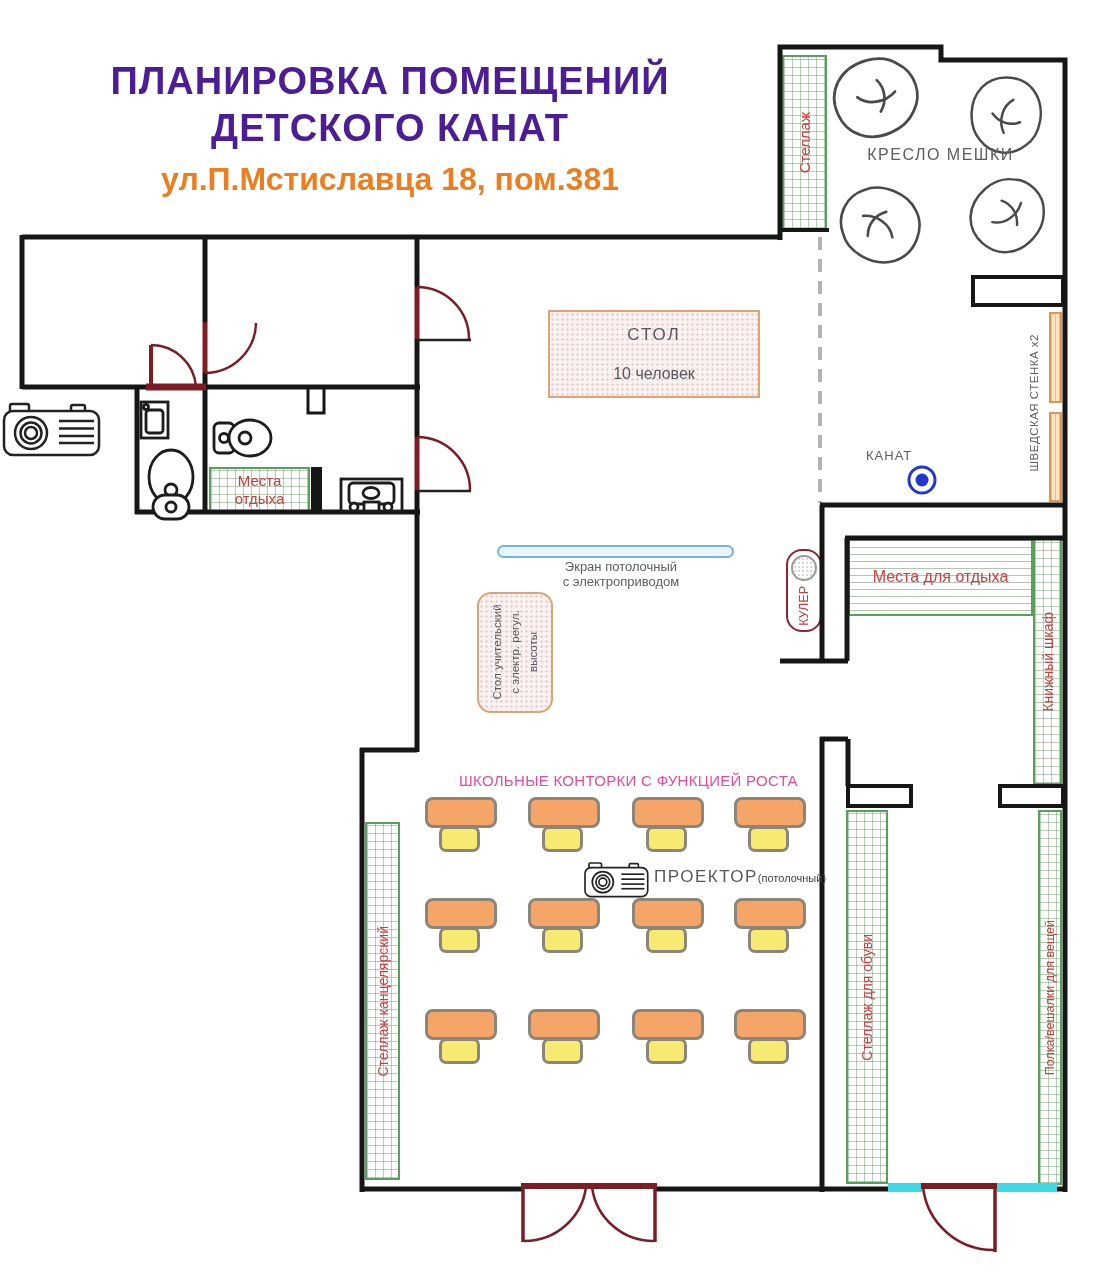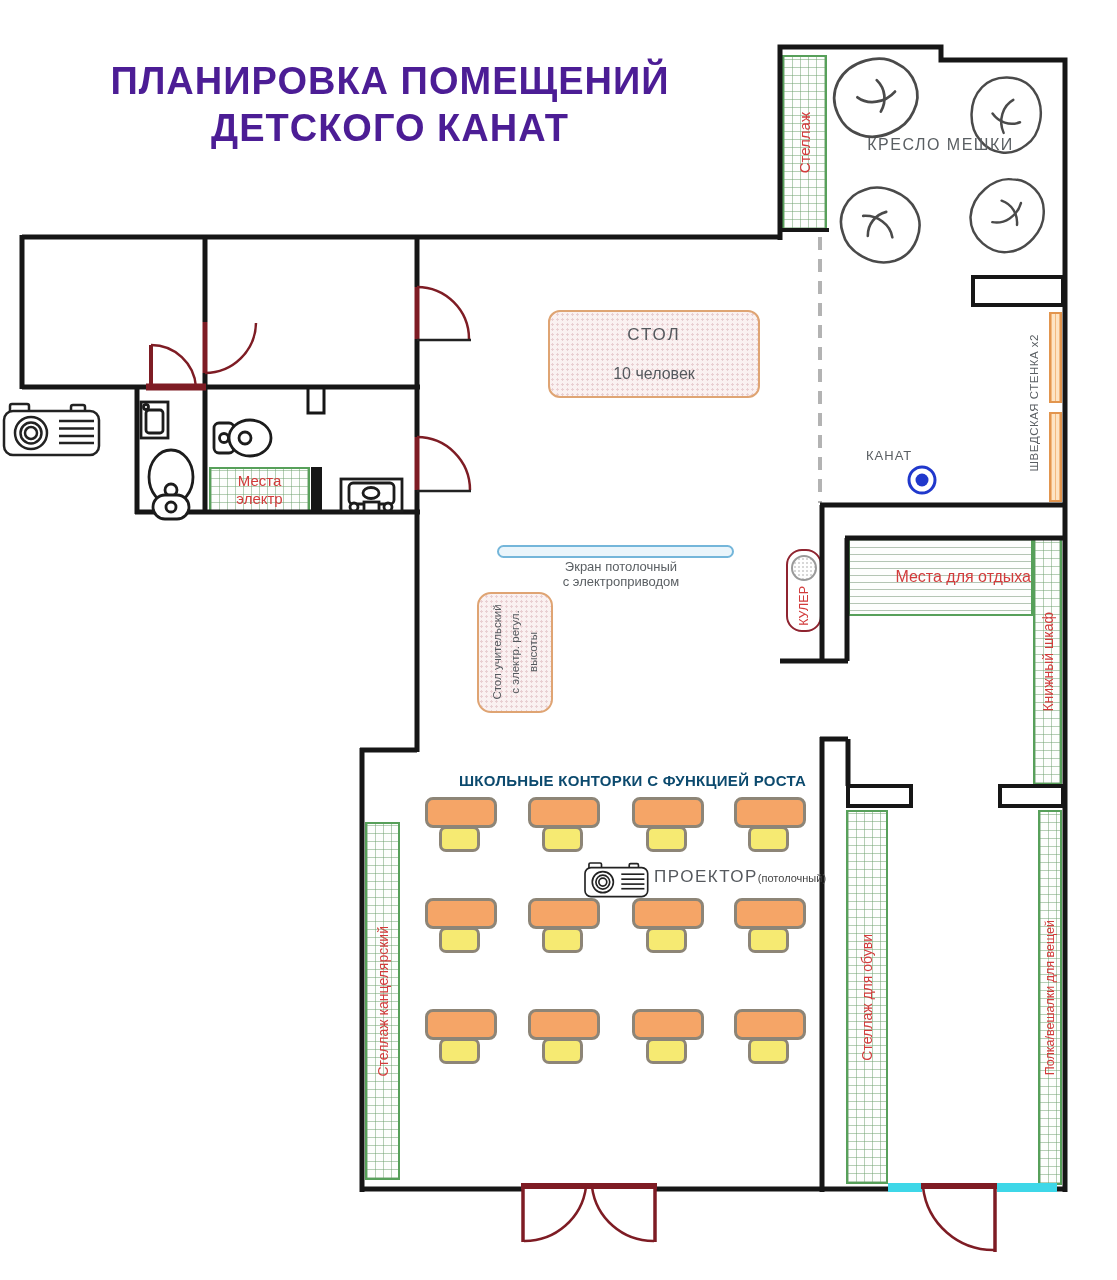--- a/index.html
+++ b/index.html
@@ -11,28 +11,28 @@
   .titlebox{position:absolute;left:40px;top:58px;width:700px;text-align:center;}
   .t-line{color:#4c1d95;font-weight:bold;font-size:38px;line-height:47px;letter-spacing:1px;}
   .t-addr{color:#ee7d1e;font-weight:bold;font-size:32px;line-height:40px;margin-top:7px;}
   
   .grid{border:2px solid #57a05a;background-color:#fdfefd;
     background-image:repeating-linear-gradient(0deg,rgba(110,160,110,.5) 0 1px,transparent 1px 8px),
                      repeating-linear-gradient(90deg,rgba(110,160,110,.5) 0 1px,transparent 1px 8px);
     display:flex;align-items:center;justify-content:center;}
   .stripes{border:2px solid #57a05a;background-color:#fdfefd;
     background-image:repeating-linear-gradient(180deg,rgba(120,150,120,.55) 0 1px,transparent 1px 7px);
-    display:flex;align-items:center;justify-content:flex-end;}
+    display:flex;align-items:center;justify-content:center;}
   .dots{background-color:#faf1f1;
     background-image:radial-gradient(#e9cfd2 1.1px,transparent 1.1px);background-size:5px 5px;}
   .vt{writing-mode:vertical-rl;transform:rotate(180deg);white-space:nowrap;}
   .red{color:#d23b3b;}
   .gray{color:#5a5f63;}
   
-  .bigtable{border:2.5px solid #dfa473;border-radius:12px;display:flex;flex-direction:column;
+  .bigtable{border:2.5px solid #dfa473;border-radius:0;display:flex;flex-direction:column;
             align-items:center;justify-content:center;}
   .bigtable .l1{font-size:17px;letter-spacing:2px;color:#55595e;}
   .bigtable .l2{font-size:16px;color:#55595e;margin-top:20px;}
   .teachdesk{border:2.5px solid #dfa473;border-radius:14px;}
   .teachtext{position:absolute;left:455px;top:614px;width:120px;height:76px;
              transform:rotate(-90deg);display:flex;flex-direction:column;align-items:center;
              justify-content:center;font-size:11.5px;line-height:18px;color:#55595e;text-align:center;}
   .screenbar{border:2px solid #74b6da;border-radius:8px;background:#eaf5fb;}
   .cooler{border:2.5px solid #8f2430;border-radius:16px;background:#fff;}
   .cooler-circle{border:2px solid #9a9a9a;border-radius:50%;
@@ -75,21 +75,21 @@
   </div>
 
   <div class="abs cooler" style="left:786px;top:549px;width:36px;height:83px;"></div>
   <div class="abs cooler-circle" style="left:791px;top:555px;width:26px;height:26px;"></div>
   <div class="abs" style="left:786px;top:583px;width:36px;height:46px;display:flex;align-items:center;justify-content:center;">
     <span class="vt red" style="font-size:12.5px;">КУЛЕР</span>
   </div>
 
   <div class="abs grid" style="left:209px;top:467px;width:101px;height:46px;flex-direction:column;">
     <span class="red" style="font-size:15px;line-height:18px;">Места</span>
-    <span class="red" style="font-size:15px;line-height:18px;">электр</span>
+    <span class="red" style="font-size:15px;line-height:18px;">отдыха</span>
   </div>
 
   <div class="abs stripes" style="left:848px;top:538px;width:185px;height:78px;">
     <span class="red" style="font-size:16px;">Места для отдыха</span>
   </div>
   <div class="abs grid" style="left:1033px;top:538px;width:29px;height:247px;">
     <span class="vt red" style="font-size:14px;">Книжный шкаф</span>
   </div>
 
   <div class="abs grid" style="left:365px;top:822px;width:35px;height:358px;">
@@ -287,27 +287,28 @@
 
     <g>
       <circle cx="922" cy="480" r="13" fill="#ffffff" stroke="#2038cc" stroke-width="3"></circle>
       <circle cx="922" cy="480" r="6.5" fill="#2038cc"></circle>
     </g>
   </svg>
 
   <div class="titlebox">
     <div class="t-line">ПЛАНИРОВКА ПОМЕЩЕНИЙ</div>
     <div class="t-line">ДЕТСКОГО КАНАТ</div>
-  </div>
-
-  <div class="lab gray" style="left:858px;top:136px;width:165px;text-align:center;font-size:16px;letter-spacing:1.5px;">КРЕСЛО МЕШКИ</div>
+    <div class="t-addr">ул.П.Мстиславца 18, пом.381</div>
+  </div>
+
+  <div class="lab gray" style="left:858px;top:146px;width:165px;text-align:center;font-size:16px;letter-spacing:1.5px;">КРЕСЛО МЕШКИ</div>
 
   <div class="abs" style="left:1024px;top:305px;width:20px;height:195px;display:flex;align-items:center;justify-content:center;">
     <span class="vt gray" style="font-size:11.5px;letter-spacing:0.5px;">ШВЕДСКАЯ СТЕНКА х2</span>
   </div>
 
   <div class="lab gray" style="left:866px;top:448px;font-size:13px;letter-spacing:1px;">КАНАТ</div>
 
-  <div class="lab" style="left:459px;top:772px;width:302px;text-align:center;font-size:15px;font-weight:bold;color:#0c4a6e;letter-spacing:0.3px;">ШКОЛЬНЫЕ КОНТОРКИ  С ФУНКЦИЕЙ РОСТА</div>
+  <div class="lab" style="left:459px;top:772px;width:302px;text-align:center;font-size:15px;font-weight:normal;color:#ec4899;letter-spacing:0.3px;">ШКОЛЬНЫЕ КОНТОРКИ  С ФУНКЦИЕЙ РОСТА</div>
 
   <div class="lab" style="left:654px;top:867px;font-size:17px;color:#55595e;letter-spacing:1.5px;"><span>ПРОЕКТОР</span><span style="font-size:11px;letter-spacing:0;color:#444;">(потолочный)</span></div>
 
 </div>
 
 </body></html>

